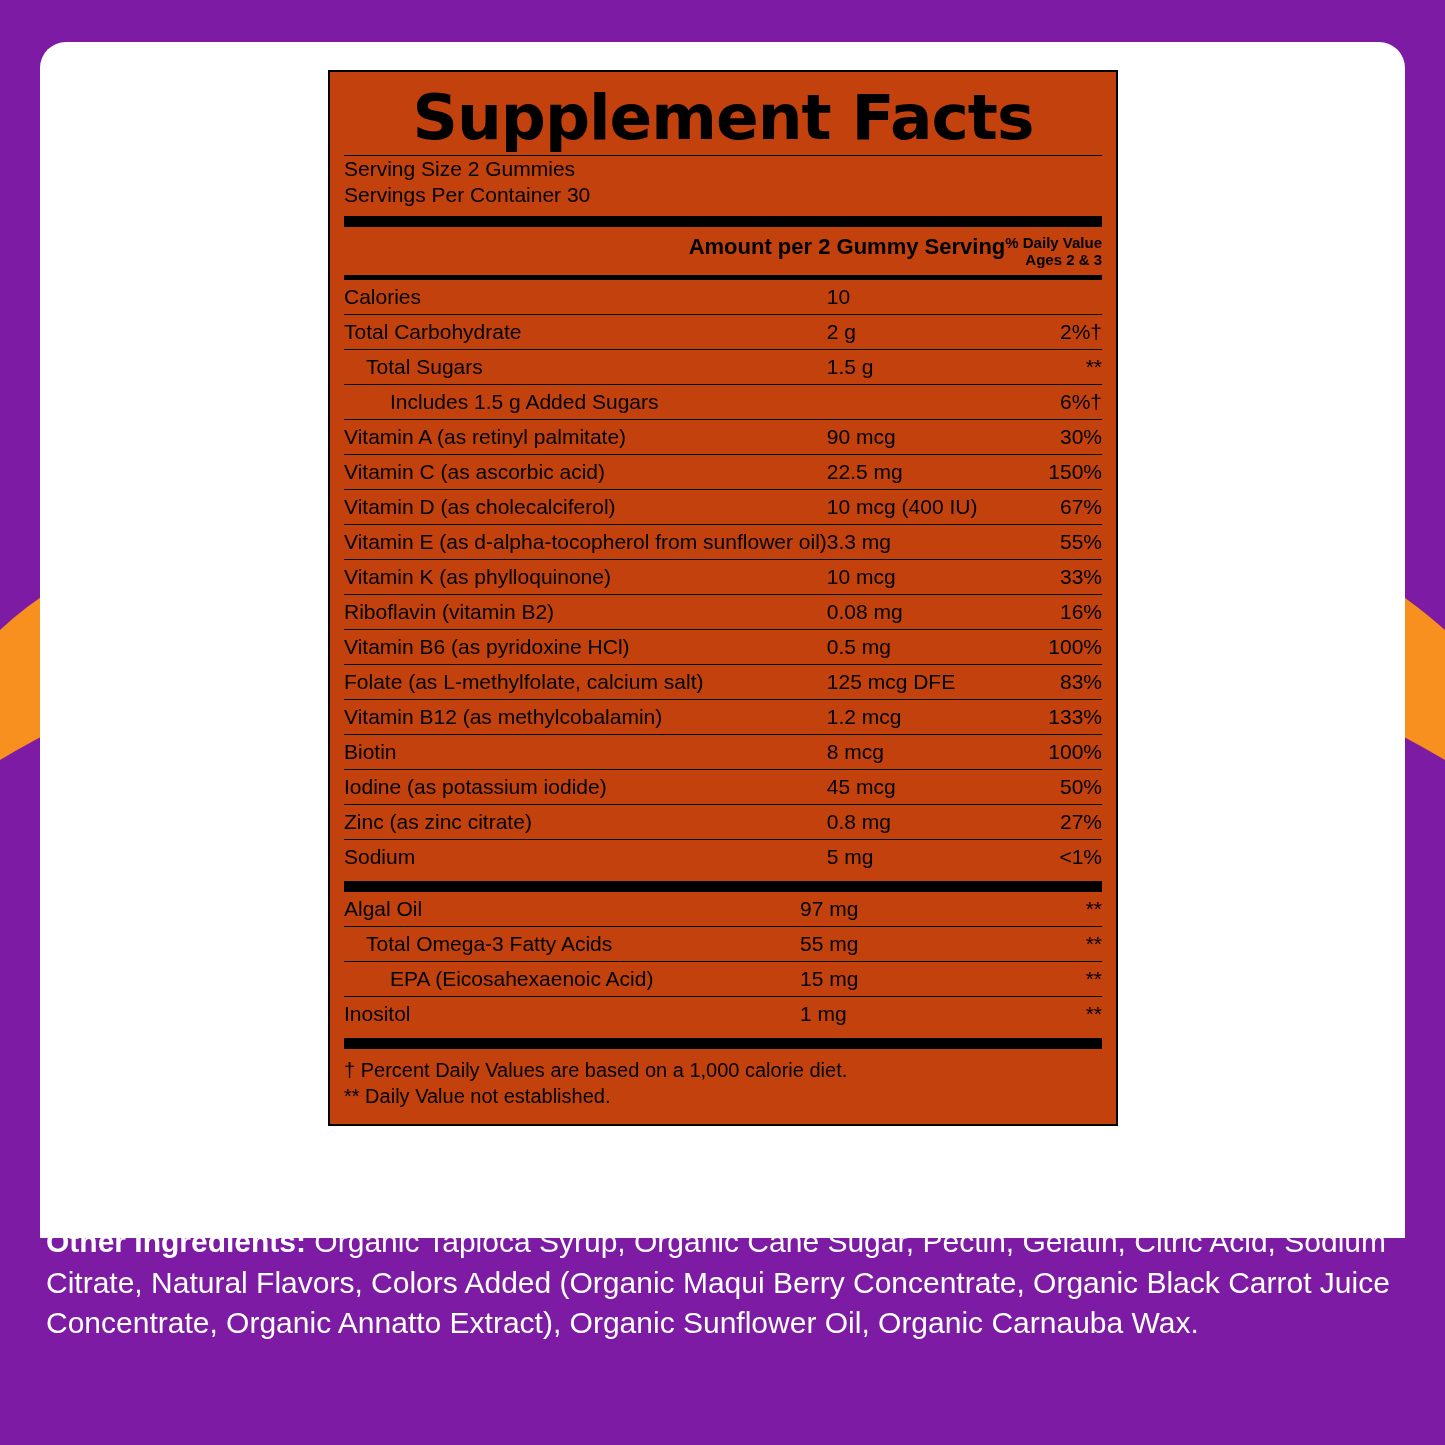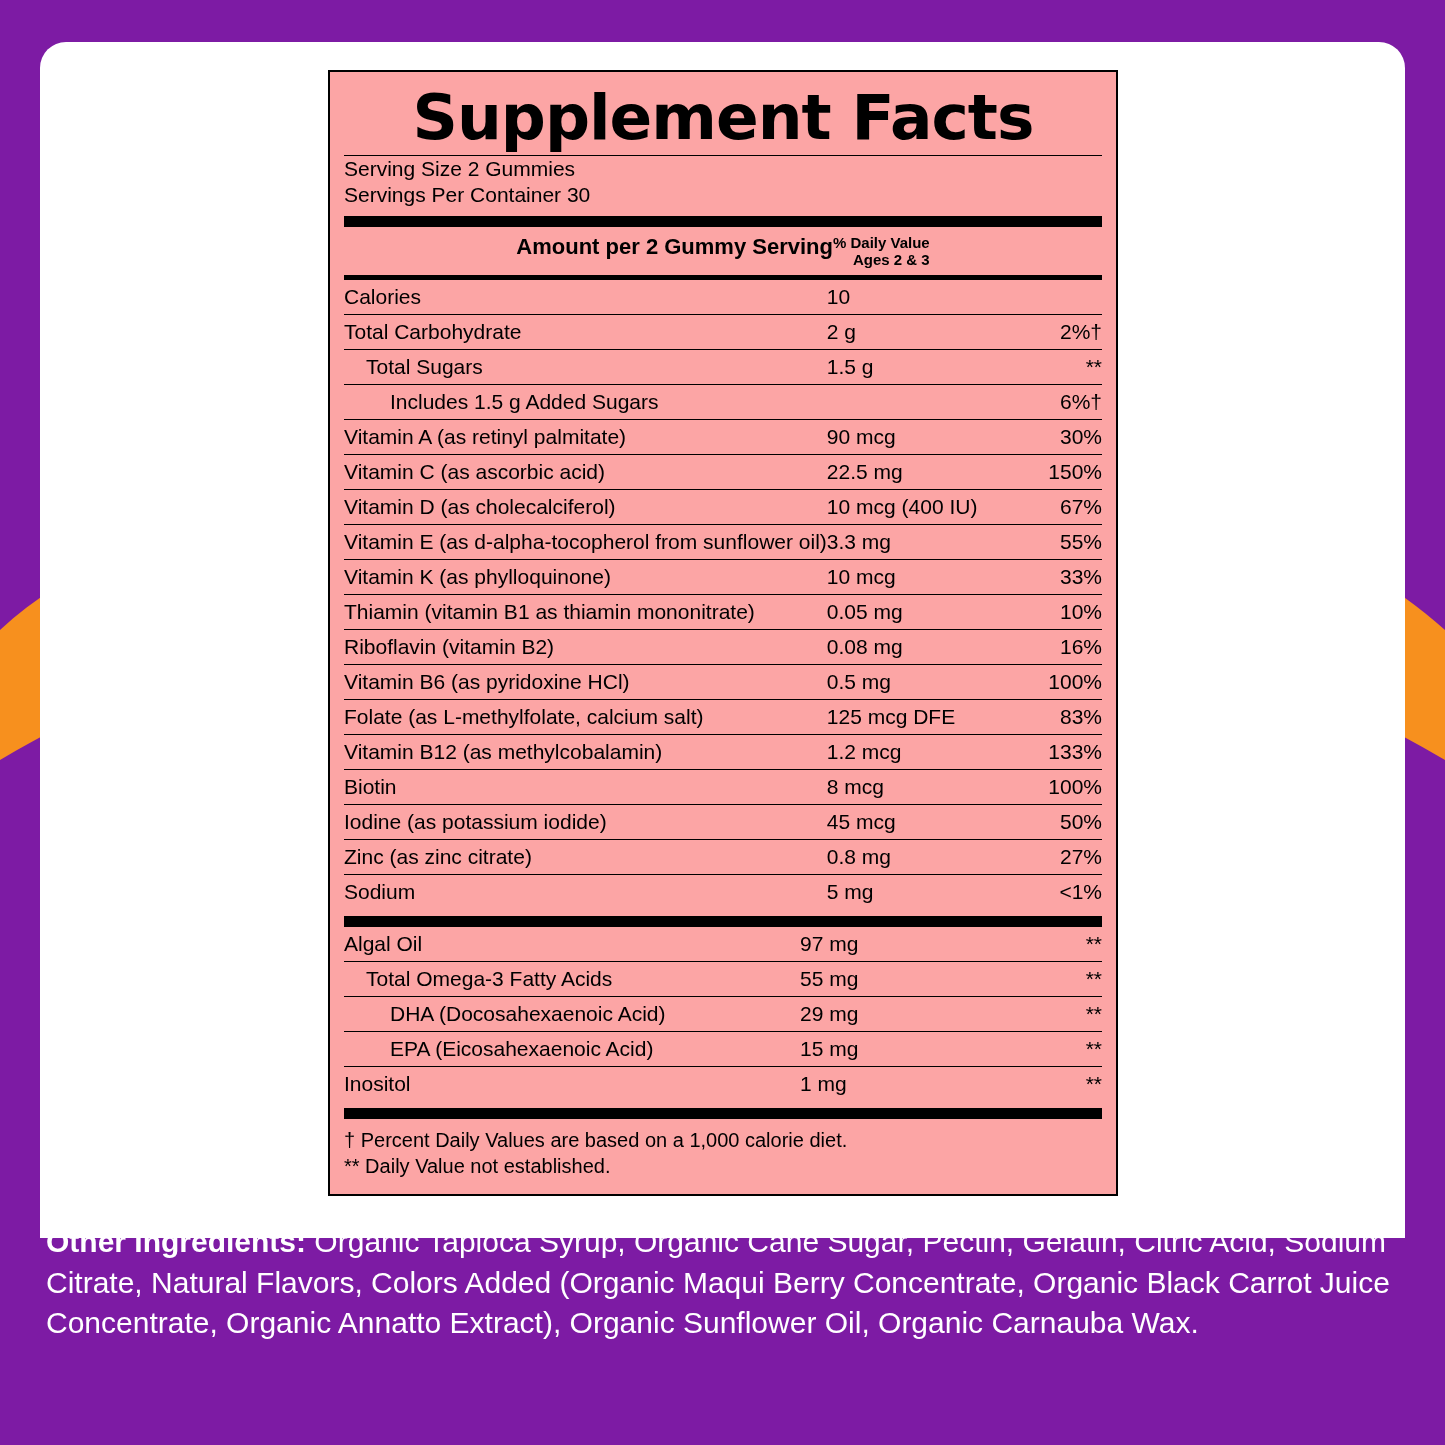--- a/index.html
+++ b/index.html
@@ -36,21 +36,21 @@
     width: 1365px;
     height: 1196px;
     background: #FFFFFF;
     border-radius: 26px 26px 0 0;
   }
   #facts-panel {
     position: absolute;
     left: 328px;
     top: 70px;
     width: 790px;
-    background: #fca5a5;
+    background: #c2410c;
     border: 2px solid #000;
     box-sizing: border-box;
     padding: 0;
   }
   .sf-inner {
     padding: 0 14px 0 14px;
   }
   #sf-title {
     font-size: 63px;
     font-weight: bold;
@@ -72,21 +72,21 @@
   }
   .rule-med {
     border-top: 5px solid #000;
   }
   .rule-thin {
     border-top: 1.5px solid #000;
   }
   .hdr-row {
     display: flex;
     align-items: flex-start;
-    justify-content: center;
+    justify-content: flex-end;
     padding: 7px 0 6px 0;
   }
   .hdr-left {
     font-size: 22px;
     font-weight: bold;
     color: #000;
   }
   .hdr-right {
     font-size: 15px;
     font-weight: bold;
@@ -201,25 +201,20 @@
             <td class="name">Vitamin E (as d-alpha-tocopherol from sunflower oil)</td>
             <td class="amt">3.3 mg</td>
             <td class="dv">55%</td>
           </tr>
           <tr>
             <td class="name">Vitamin K (as phylloquinone)</td>
             <td class="amt">10 mcg</td>
             <td class="dv">33%</td>
           </tr>
           <tr>
-            <td class="name">Thiamin (vitamin B1 as thiamin mononitrate)</td>
-            <td class="amt">0.05 mg</td>
-            <td class="dv">10%</td>
-          </tr>
-          <tr>
             <td class="name">Riboflavin (vitamin B2)</td>
             <td class="amt">0.08 mg</td>
             <td class="dv">16%</td>
           </tr>
           <tr>
             <td class="name">Vitamin B6 (as pyridoxine HCl)</td>
             <td class="amt">0.5 mg</td>
             <td class="dv">100%</td>
           </tr>
           <tr>
@@ -258,25 +253,20 @@
     <table class="nutri">
       <tbody id="other-body">
           <tr>
             <td class="name">Algal Oil</td>
             <td class="amt">97 mg</td>
             <td class="dv">**</td>
           </tr>
           <tr>
             <td class="name ind1">Total Omega-3 Fatty Acids</td>
             <td class="amt">55 mg</td>
-            <td class="dv">**</td>
-          </tr>
-          <tr>
-            <td class="name ind2">DHA (Docosahexaenoic Acid)</td>
-            <td class="amt">29 mg</td>
             <td class="dv">**</td>
           </tr>
           <tr>
             <td class="name ind2">EPA (Eicosahexaenoic Acid)</td>
             <td class="amt">15 mg</td>
             <td class="dv">**</td>
           </tr>
           <tr class="no-rule">
             <td class="name">Inositol</td>
             <td class="amt">1 mg</td>

